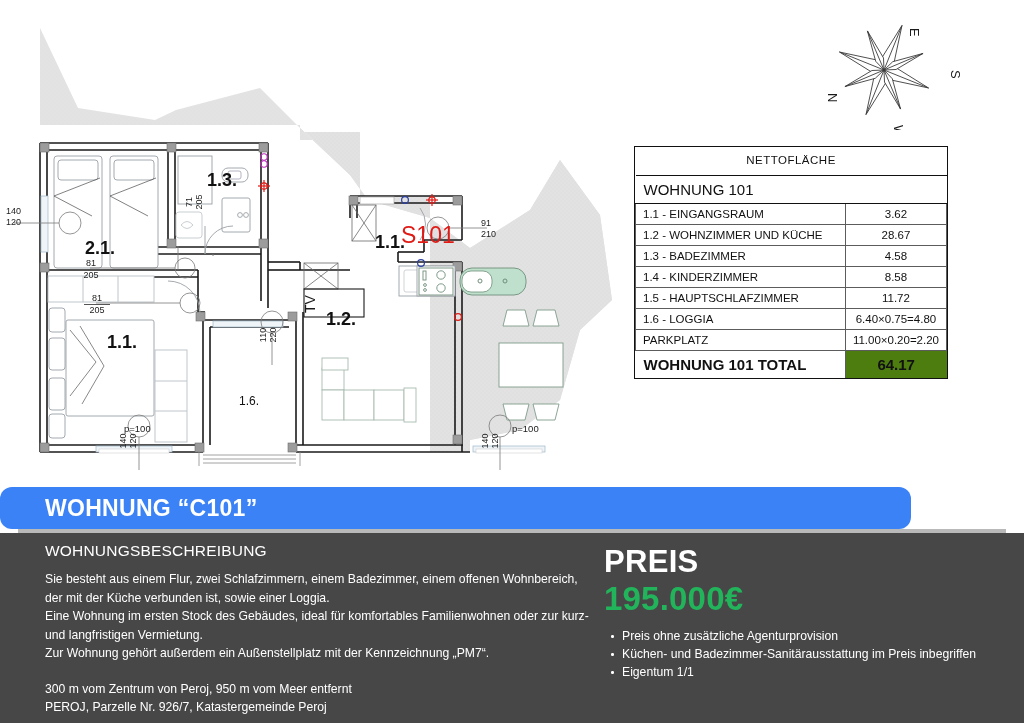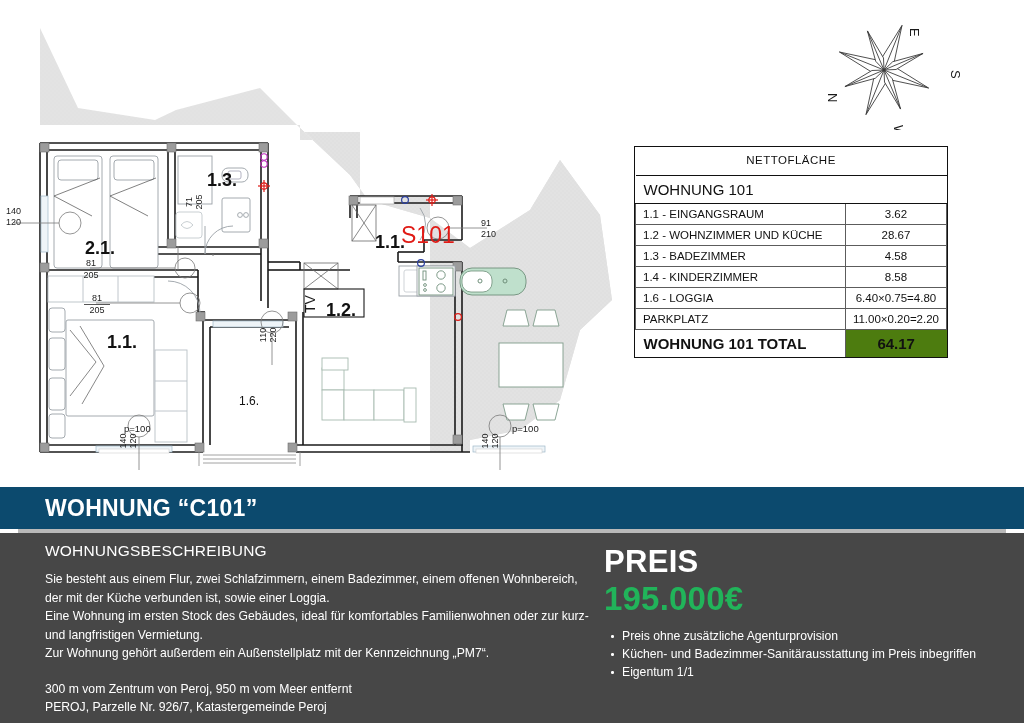--- a/index.html
+++ b/index.html
@@ -49,22 +49,23 @@
     border-top:1.6px solid #111!important;
     border-bottom:none!important;
     padding:5px 8px!important;
   }
   .row-total .cell-label{border-left:none!important;}
   .row-total .cell-value{background:#4d7c0f;border-right:none!important;text-align:center;}
   .row-parkplatz .cell-label{font-weight:normal;}
 
   
   #title-band{
-    position:absolute;left:0;top:487px;width:1024px;height:42px;
-    background:#0c4a6e;
+    position:absolute;left:0;top:487px;width:911px;height:42px;
+    background:#3b82f6;
+    border-radius:12px;
   }
   #title-band .txt{
     position:absolute;left:45px;top:8px;
     color:#ffffff;font-size:23px;font-weight:bold;letter-spacing:.3px;
   }
   #band-rule{
     position:absolute;left:18px;top:529px;width:988px;height:4px;background:#b9b9b9;
   }
   #bottom-band{
     position:absolute;left:0;top:533px;width:1024px;height:190px;background:#474747;
@@ -342,21 +343,21 @@
         <circle cx="500" cy="426" r="11"></circle>
           <line x1="500" y1="437" x2="500" y2="470"></line>
       </g>
 
       <g>
         <text x="315" y="313" font-family="'Liberation Sans',sans-serif" font-size="14" fill="#1a1a1a" transform="rotate(-90 315 313)">TV</text>
       </g>
     </svg>
 
     <div style="position:absolute;left:375px;top:232px;font-size:18px;font-weight:bold;color:#111;">1.1.</div>
-    <div style="position:absolute;left:326px;top:300px;font-size:18px;font-weight:bold;color:#111;">1.2.</div>
+    <div style="position:absolute;left:326px;top:309px;font-size:18px;font-weight:bold;color:#111;">1.2.</div>
     <div style="position:absolute;left:207px;top:170px;font-size:18px;font-weight:bold;color:#111;">1.3.</div>
     <div style="position:absolute;left:85px;top:238px;font-size:18px;font-weight:bold;color:#111;">2.1.</div>
     <div style="position:absolute;left:107px;top:332px;font-size:18px;font-weight:bold;color:#111;">1.1.</div>
     <div style="position:absolute;left:239px;top:394px;font-size:12px;font-weight:normal;color:#111;">1.6.</div>
 
     <div style="position:absolute;left:401px;top:222px;font-size:23px;font-weight:normal;color:#e01b16;">S101</div>
 
     <div style="position:absolute;left:6px;top:206px;font-size:9px;color:#222;line-height:11px;">
       <div>140</div>
       <div>120</div>
@@ -454,20 +455,24 @@
       </tr>
       <tr>
         <td class="cell-label">1.3 - BADEZIMMER</td>
         <td class="cell-value">4.58</td>
       </tr>
       <tr>
         <td class="cell-label">1.4 - KINDERZIMMER</td>
         <td class="cell-value">8.58</td>
       </tr>
       <tr>
+        <td class="cell-label">1.5 - HAUPTSCHLAFZIMMER</td>
+        <td class="cell-value">11.72</td>
+      </tr>
+      <tr>
         <td class="cell-label">1.6 - LOGGIA</td>
         <td class="cell-value">6.40×0.75=4.80</td>
       </tr>
       <tr class="row-parkplatz">
         <td class="cell-label">PARKPLATZ</td>
         <td class="cell-value">11.00×0.20=2.20</td>
       </tr>
       <tr class="row-total">
         <td class="cell-label">WOHNUNG 101 TOTAL</td>
         <td class="cell-value">64.17</td>

